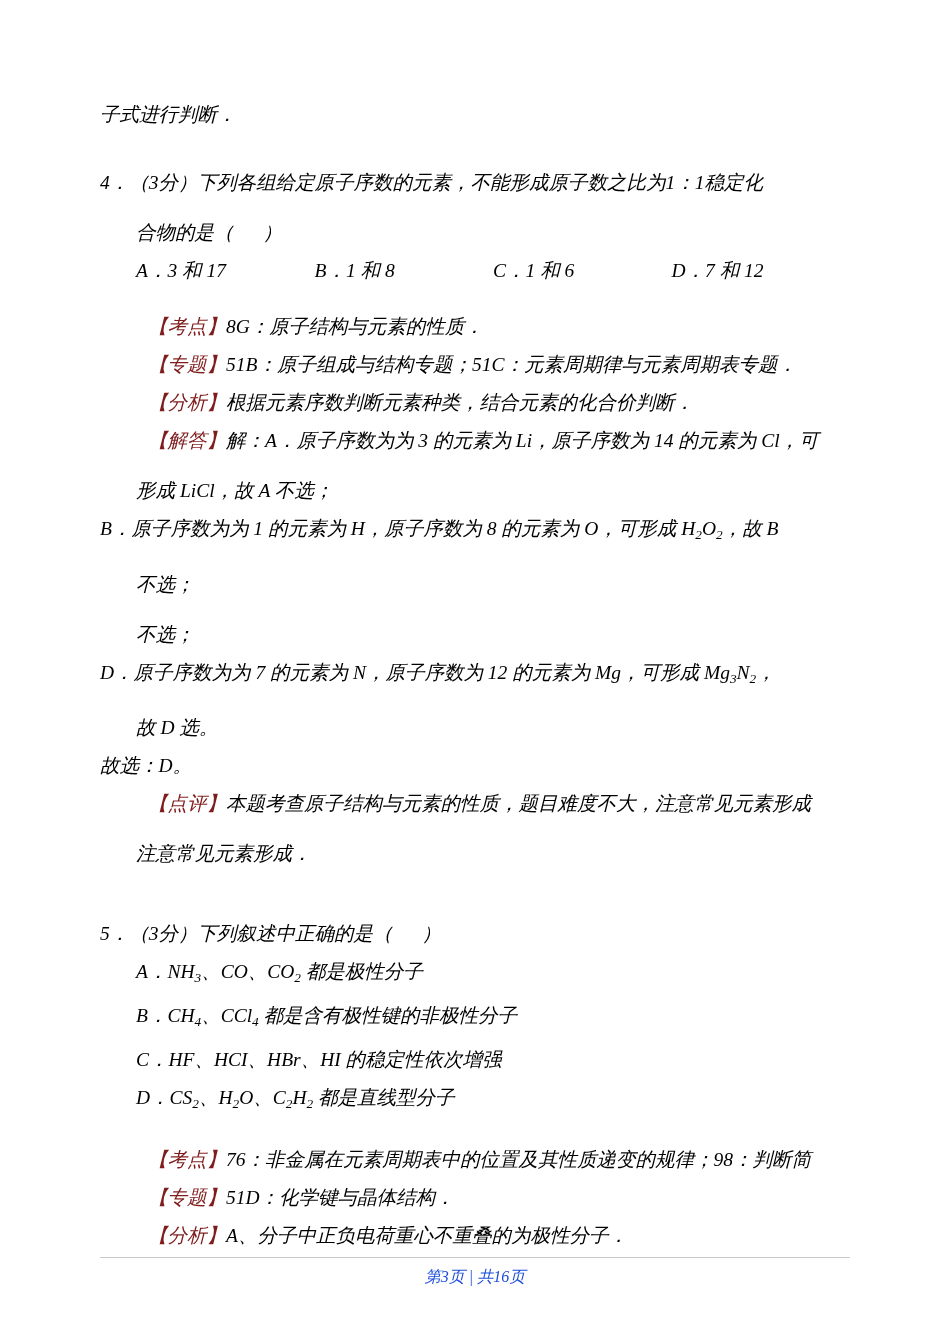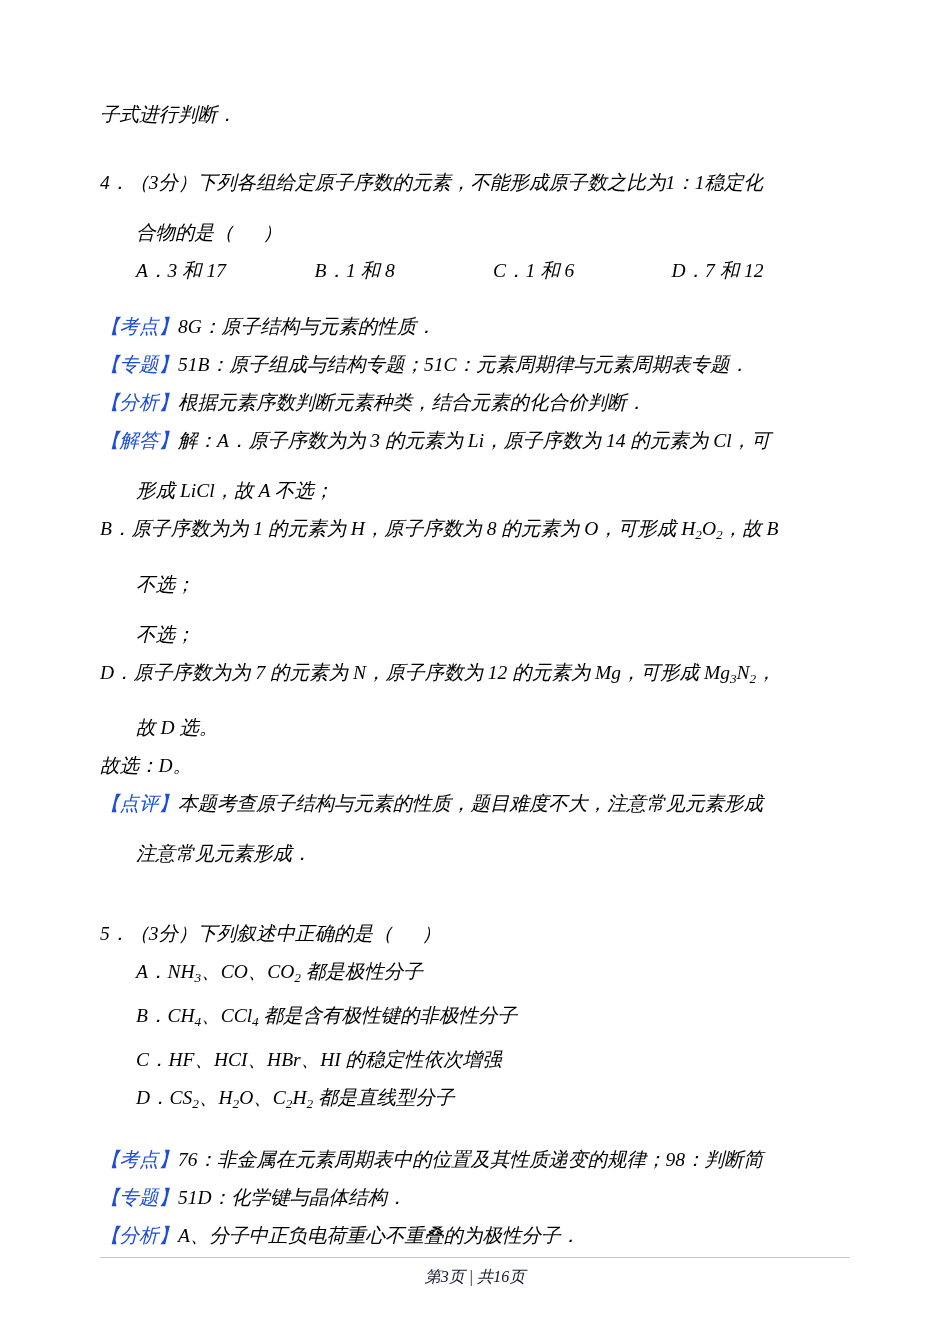--- a/index.html
+++ b/index.html
@@ -29,21 +29,22 @@
   .indent1 { text-indent: 0; }
   .hang {
     padding-left: 36px;
     margin-top: 12px;
   }
   .hang-neg {
     padding-left: 36px;
     text-indent: -36px;
   }
   .tag {
-    color: #1d4ed8;
+    color: #7f1d1d;
+    margin-left: 48px;
   }
   sub {
     font-size: 0.68em;
     vertical-align: -0.28em;
   }
   .spacer-sm { height: 18px; }
   .spacer-md { height: 30px; }
   .spacer-lg { height: 42px; }
   .opt-row {
     display: block;
@@ -65,21 +66,21 @@
   .o2 { width: 180px; }
   .o3 { width: 180px; }
   .o4 { width: 180px; }
   .footer {
     position: absolute;
     left: 0;
     right: 0;
     bottom: 56px;
     text-align: center;
     font-size: 16px;
-    color: #0f172a;
+    color: #1d4ed8;
   }
   .footer .rule {
     position: absolute;
     left: 100px;
     right: 100px;
     top: -10px;
     border-top: 1px solid #c8c8c8;
   }
   .footer-inner {
     position: relative;

